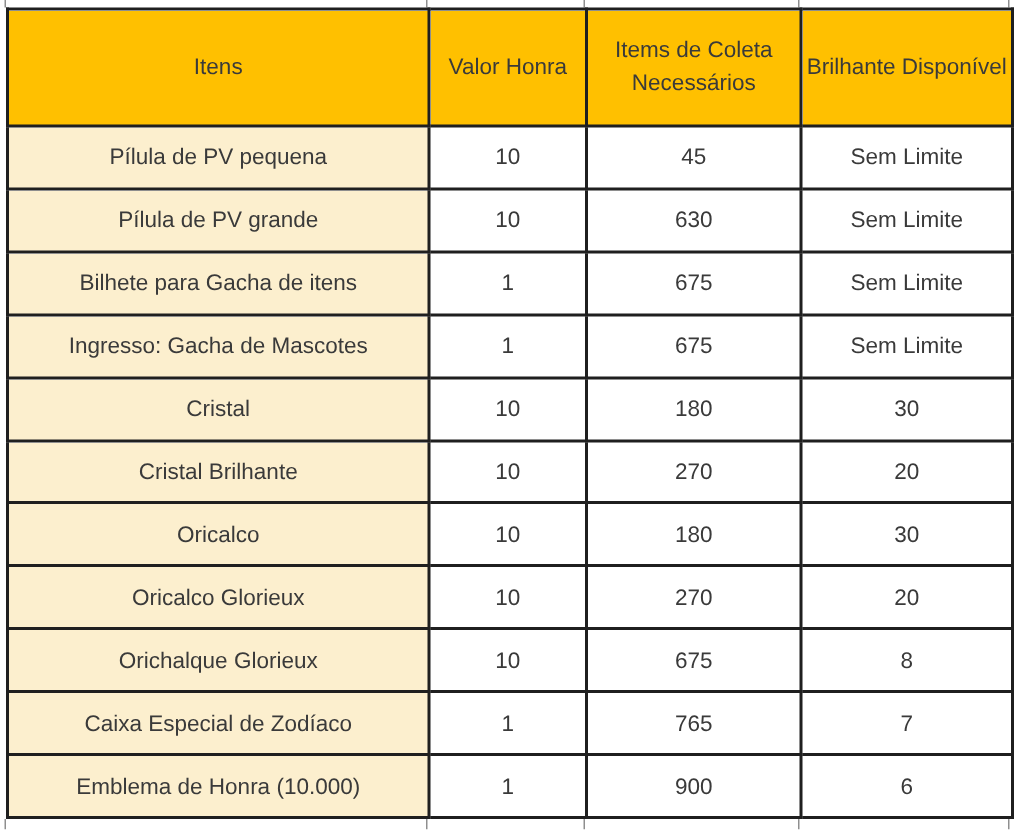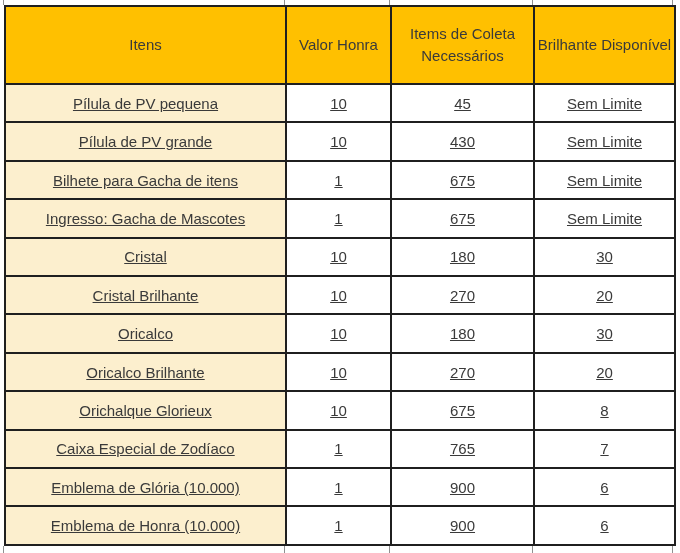--- a/index.html
+++ b/index.html
@@ -42,21 +42,21 @@
     padding: 0 2px;
     overflow: hidden;
     white-space: normal;
   }
   thead tr { height: 78px; margin-left: 12px; }
   th {
     background: var(--header-bg, #ffc000);
     font-weight: 400;
     line-height: 1.5;
   }
-  td { background: var(--cell-bg, #ffffff); text-decoration: underline; }
+  td { background: var(--cell-bg, #ffffff); }
   td.c-item { background: var(--item-column-bg, #fcefce); }
 </style>
 </head>
 <body>
 
 <div class="stub top" style="left:3px"></div>
 <div class="stub top" style="left:284px"></div>
 <div class="stub top" style="left:389px"></div>
 <div class="stub top" style="left:532px"></div>
 <div class="stub top" style="left:672px"></div>
@@ -85,21 +85,21 @@
   <tbody>
       <tr>
     <td class="c-item">Pílula de PV pequena</td>
     <td>10</td>
     <td>45</td>
     <td>Sem Limite</td>
   </tr>
       <tr>
     <td class="c-item">Pílula de PV grande</td>
     <td>10</td>
-    <td>430</td>
+    <td>630</td>
     <td>Sem Limite</td>
   </tr>
       <tr>
     <td class="c-item">Bilhete para Gacha de itens</td>
     <td>1</td>
     <td>675</td>
     <td>Sem Limite</td>
   </tr>
       <tr>
     <td class="c-item">Ingresso: Gacha de Mascotes</td>
@@ -119,43 +119,37 @@
     <td>270</td>
     <td>20</td>
   </tr>
       <tr>
     <td class="c-item">Oricalco</td>
     <td>10</td>
     <td>180</td>
     <td>30</td>
   </tr>
       <tr>
-    <td class="c-item">Oricalco Brilhante</td>
+    <td class="c-item">Oricalco Glorieux</td>
     <td>10</td>
     <td>270</td>
     <td>20</td>
   </tr>
       <tr>
     <td class="c-item">Orichalque Glorieux</td>
     <td>10</td>
     <td>675</td>
     <td>8</td>
   </tr>
       <tr>
     <td class="c-item">Caixa Especial de Zodíaco</td>
     <td>1</td>
     <td>765</td>
     <td>7</td>
   </tr>
       <tr>
-    <td class="c-item">Emblema de Glória (10.000)</td>
-    <td>1</td>
-    <td>900</td>
-    <td>6</td>
-  </tr>
-      <tr>
     <td class="c-item">Emblema de Honra (10.000)</td>
     <td>1</td>
     <td>900</td>
     <td>6</td>
   </tr>
     </tbody>
 </table>
 
 </body></html>

